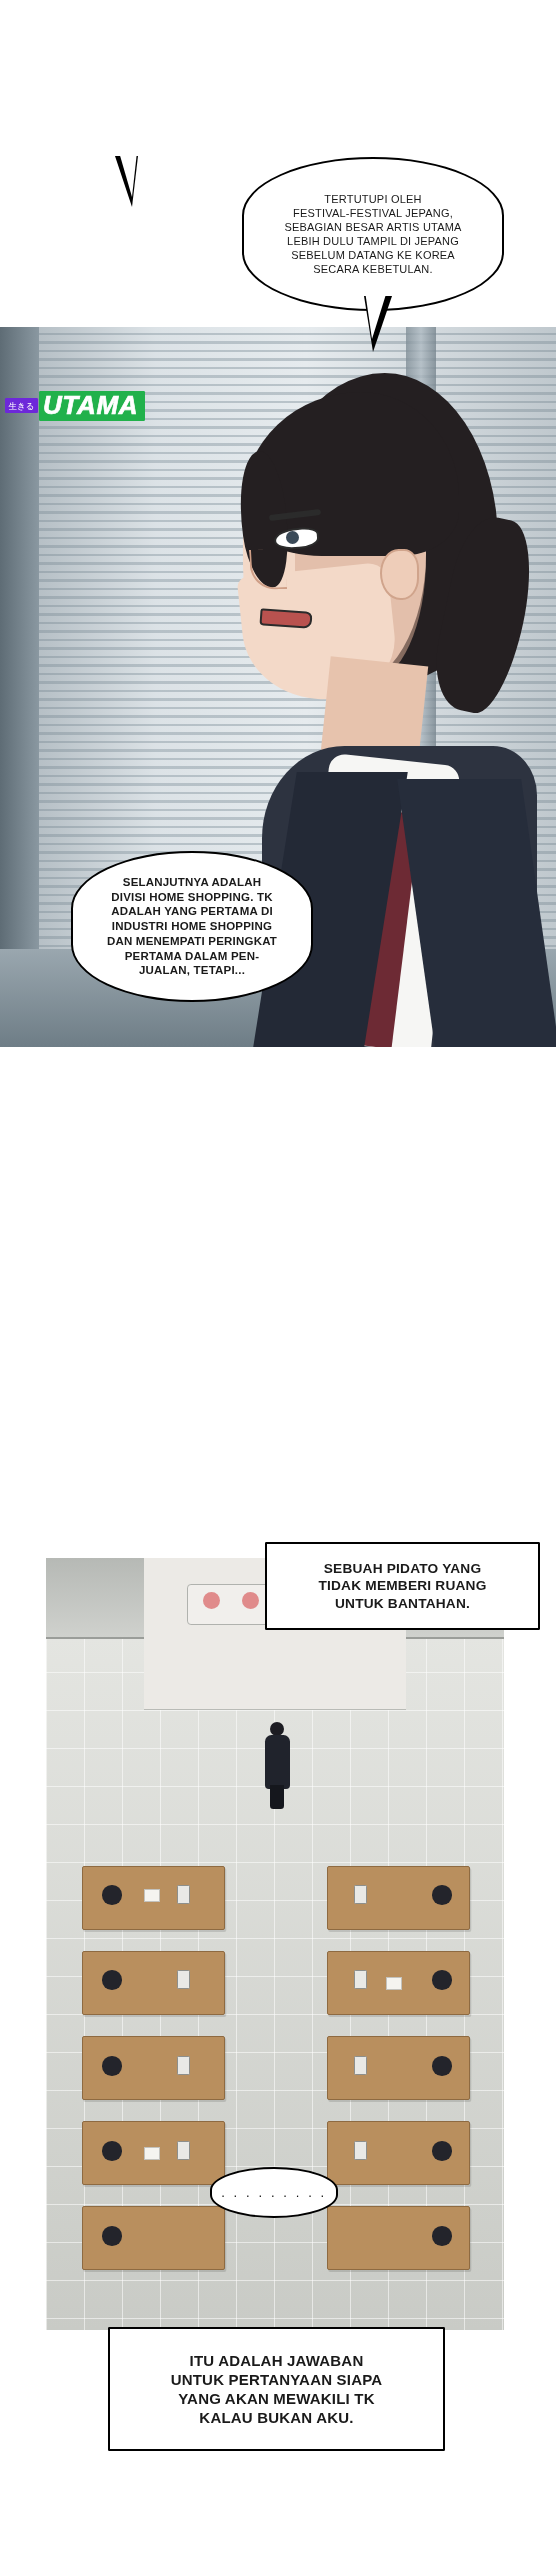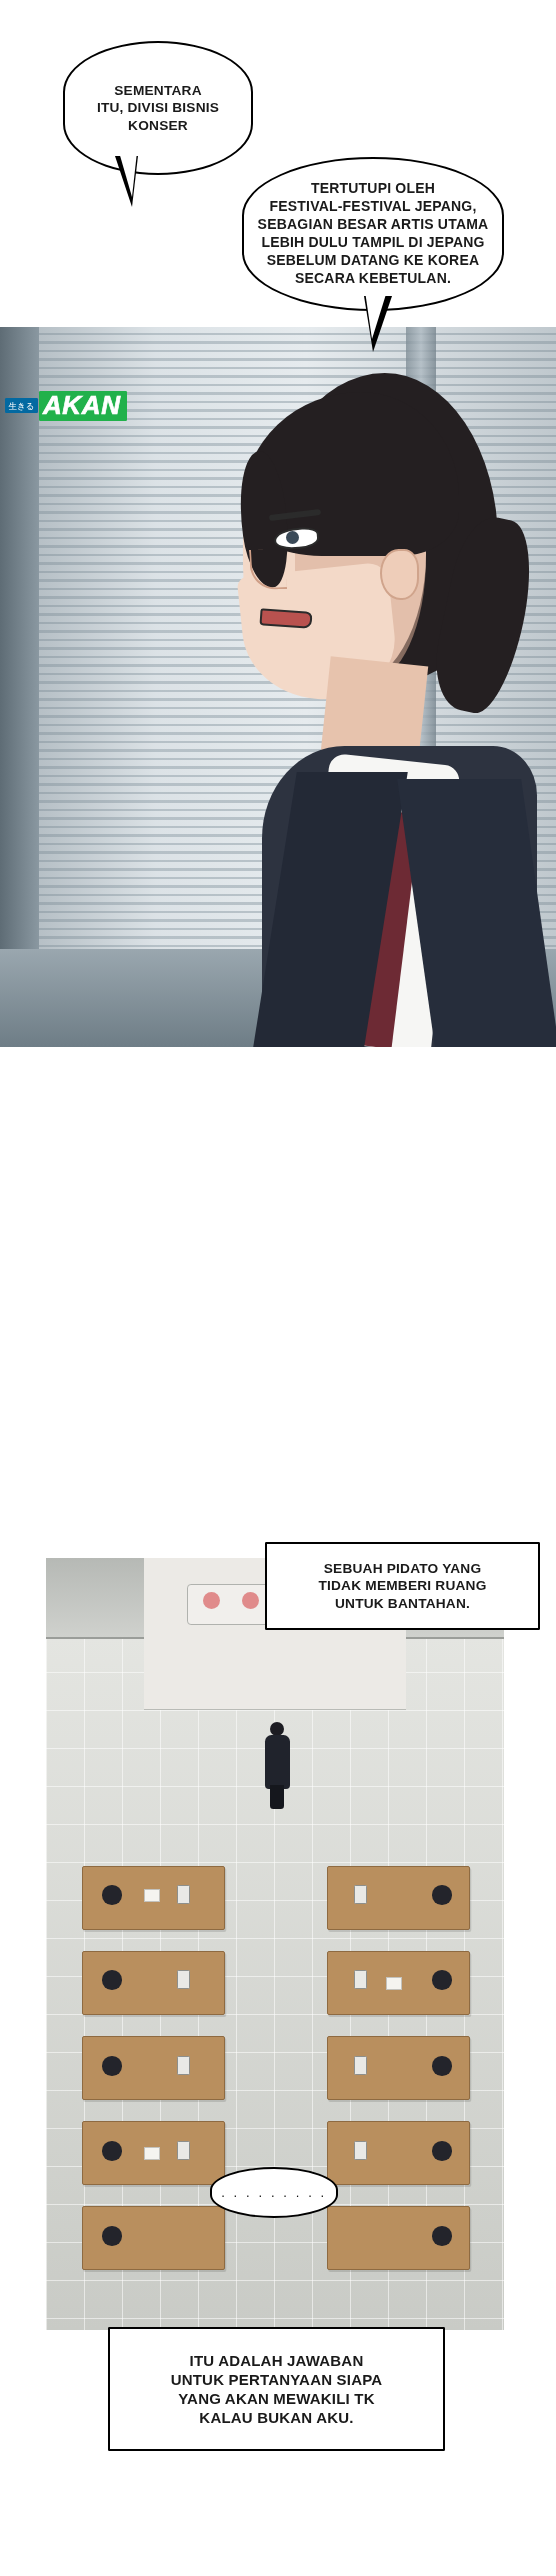--- a/index.html
+++ b/index.html
@@ -249,21 +249,21 @@
   
   .logo {
     position: absolute;
     left: 5.2px;
     top: 64px;
     display: flex;
     align-items: center;
     z-index: 12;
   }
   .logo-jp {
-    background: #0369a1;
+    background: #6d28d9;
     color: #ffffff;
     font-size: 8.5px;
     padding: 3.3px 3.3px;
     line-height: 1;
     font-family: "DejaVu Sans", sans-serif;
     border-radius: 1.3px;
   }
   .logo-main {
     background: #21b14b;
     color: #ffffff;
@@ -382,21 +382,21 @@
     border-radius: 50% / 45%;
     display: flex;
     align-items: center;
     justify-content: center;
     letter-spacing: 2.6px;
     font-size: 13px;
     color: #111;
     z-index: 20;
   }
   .t17 { font-size: 11.5px; font-weight: 600; }
-  .t19 { font-size: 14px; font-weight: 700; align-items: center; }
+  .t19 { font-size: 11px; font-weight: 400; align-items: center; }
   .t21 { font-size: 13.7px; font-weight: 600; }
   .t23 { font-size: 15px; font-weight: 600; }
 </style>
 </head>
 <body>
 
 <div class="page">
 
   <div id="panel1">
     <div class="blinds"></div>
@@ -422,43 +422,47 @@
       <div class="neck"></div>
       <div class="collar"></div>
       <div class="shirt"></div>
       <div class="tie"></div>
       <div class="lapel-l"></div>
       <div class="lapel-r"></div>
     </div>
 
     <div class="logo">
       <span class="logo-jp">生きる</span>
-      <span class="logo-main">AKAN</span>
+      <span class="logo-main">UTAMA</span>
     </div>
   </div>
 
-  <div class="bubble round t21" style="left:63px; top:41px; width:190px; height:134px;">
-    <span class="txt">SEMENTARA
-ITU, DIVISI BISNIS
-KONSER</span>
-  </div>
   <div class="tail" style="left:115px; top:156px; border-left:17px solid transparent; border-right:6.5px solid transparent; border-top:51px solid #000;"></div>
   <div class="tail" style="left:119px; top:152px; border-left:13px solid transparent; border-right:5.2px solid transparent; border-top:45px solid #fff;"></div>
 
   <div class="bubble round t19" style="left:242px; top:157px; width:262px; height:154px;">
     <span class="txt">TERTUTUPI OLEH
 FESTIVAL-FESTIVAL JEPANG,
 SEBAGIAN BESAR ARTIS UTAMA
 LEBIH DULU TAMPIL DI JEPANG
 SEBELUM DATANG KE KOREA
 SECARA KEBETULAN.</span>
   </div>
   <div class="tail" style="left:364px; top:296px; border-left:9.2px solid transparent; border-right:19.6px solid transparent; border-top:56px solid #000;"></div>
   <div class="tail" style="left:365px; top:291px; border-left:7.9px solid transparent; border-right:15.7px solid transparent; border-top:48px solid #fff;"></div>
 
+  <div class="bubble round t17" style="left:71px; top:851px; width:242px; height:151px;">
+    <span class="txt">SELANJUTNYA ADALAH
+DIVISI HOME SHOPPING. TK
+ADALAH YANG PERTAMA DI
+INDUSTRI HOME SHOPPING
+DAN MENEMPATI PERINGKAT
+PERTAMA DALAM PEN-
+JUALAN, TETAPI...</span>
+  </div>
 
 
   <div id="panel2">
     <div class="floor"></div>
     <div class="wallpanel"></div>
     <div class="rug"></div>
     <div class="meet-table"></div>
     <div class="meet-dot" style="left:157px;"></div>
     <div class="meet-dot" style="left:196px;"></div>
     <div class="meet-dot" style="left:262px;"></div>

